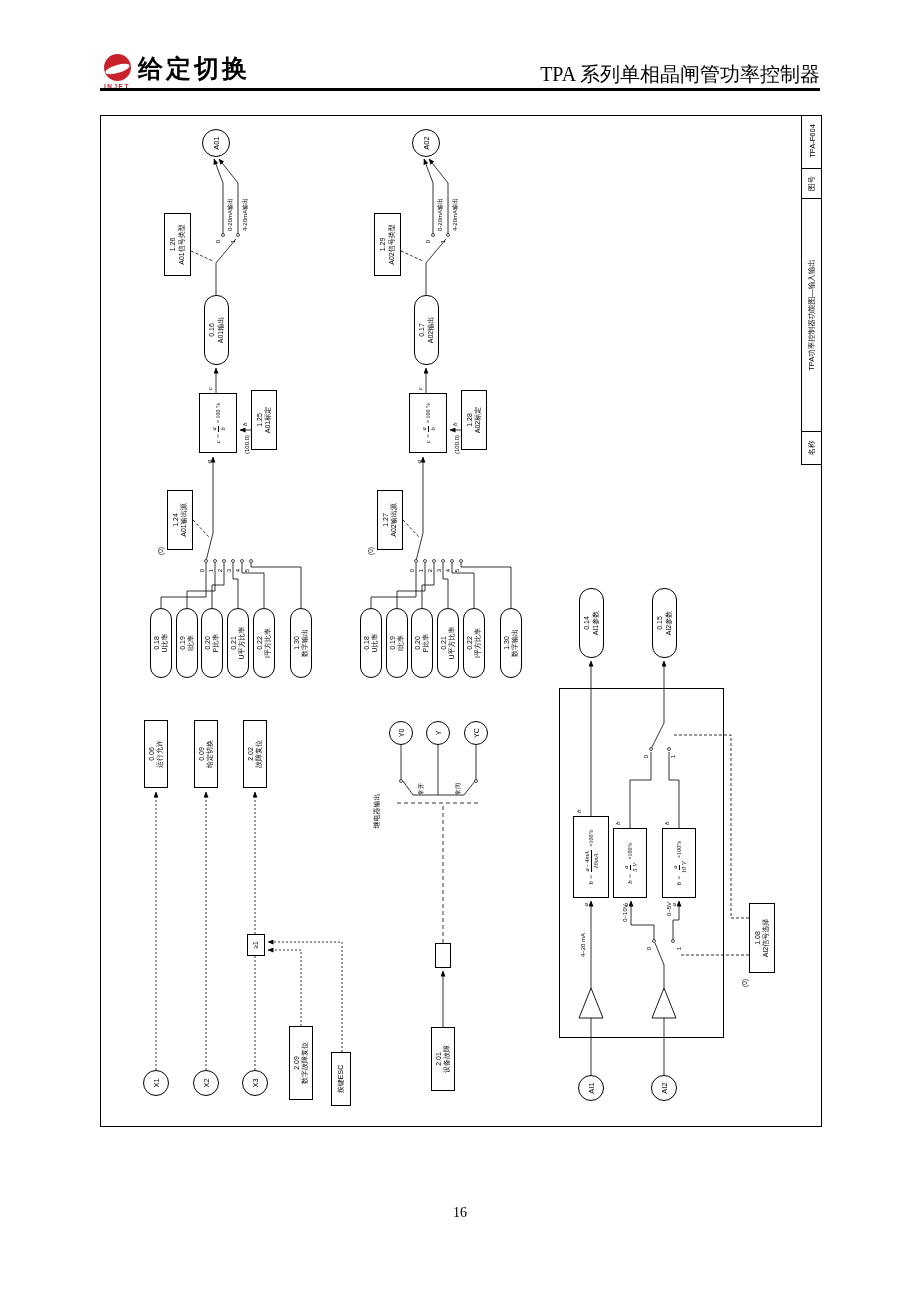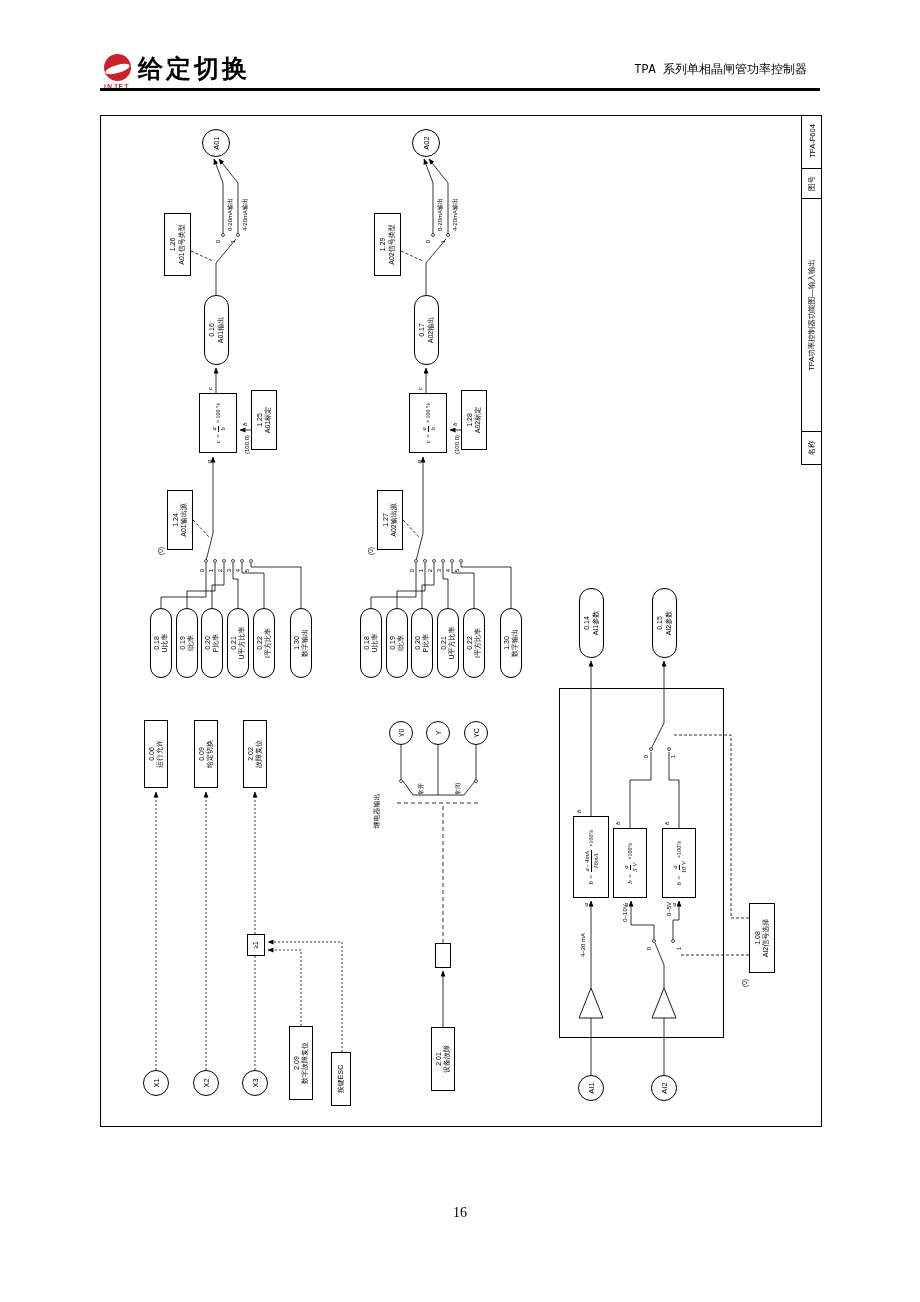--- a/index.html
+++ b/index.html
@@ -4,21 +4,21 @@
 <style>
   html,body{margin:0;padding:0;width:920px;height:1302px;background:#fff;color:#000;
     font-family:"Liberation Sans",sans-serif;position:relative;overflow:hidden}
   
   .logo{position:absolute;left:104px;top:54px;width:27px;height:27px;background:#c8232c;
     border-radius:50%;overflow:hidden}
   .logo .sw{position:absolute;left:1px;top:11px;width:25px;height:8px;background:#fff;
     border-radius:50%;transform:rotate(-16deg)}
   .brand-cn{position:absolute;left:138px;top:52px;font-size:25px;font-weight:bold;letter-spacing:3px}
   .brand-sub{position:absolute;left:104px;top:83px;font-size:6.5px;color:#c8232c;font-weight:bold;letter-spacing:1.5px}
-  .doc-title{position:absolute;right:113px;top:61px;font-size:12px;font-family:Liberation Mono, monospace}
+  .doc-title{position:absolute;right:100px;top:61px;font-size:20px;font-family:Liberation Serif, serif}
   .header-rule{position:absolute;left:100px;top:88px;width:720px;height:2.5px;background:#000}
   .page-num{position:absolute;left:0;top:1205px;width:920px;text-align:center;font-size:14px;
     font-family:"Liberation Serif",serif}
   
   .frame{position:absolute;left:100px;top:115px;width:722px;height:1012px;border:1.5px solid #000;
     box-sizing:border-box;overflow:hidden}
   .rot{position:absolute;left:0;top:0;width:1012px;height:722px;transform-origin:0 0;
     transform:translateY(1009px) rotate(-90deg)}
   .wires{position:absolute;left:0;top:0}
   

